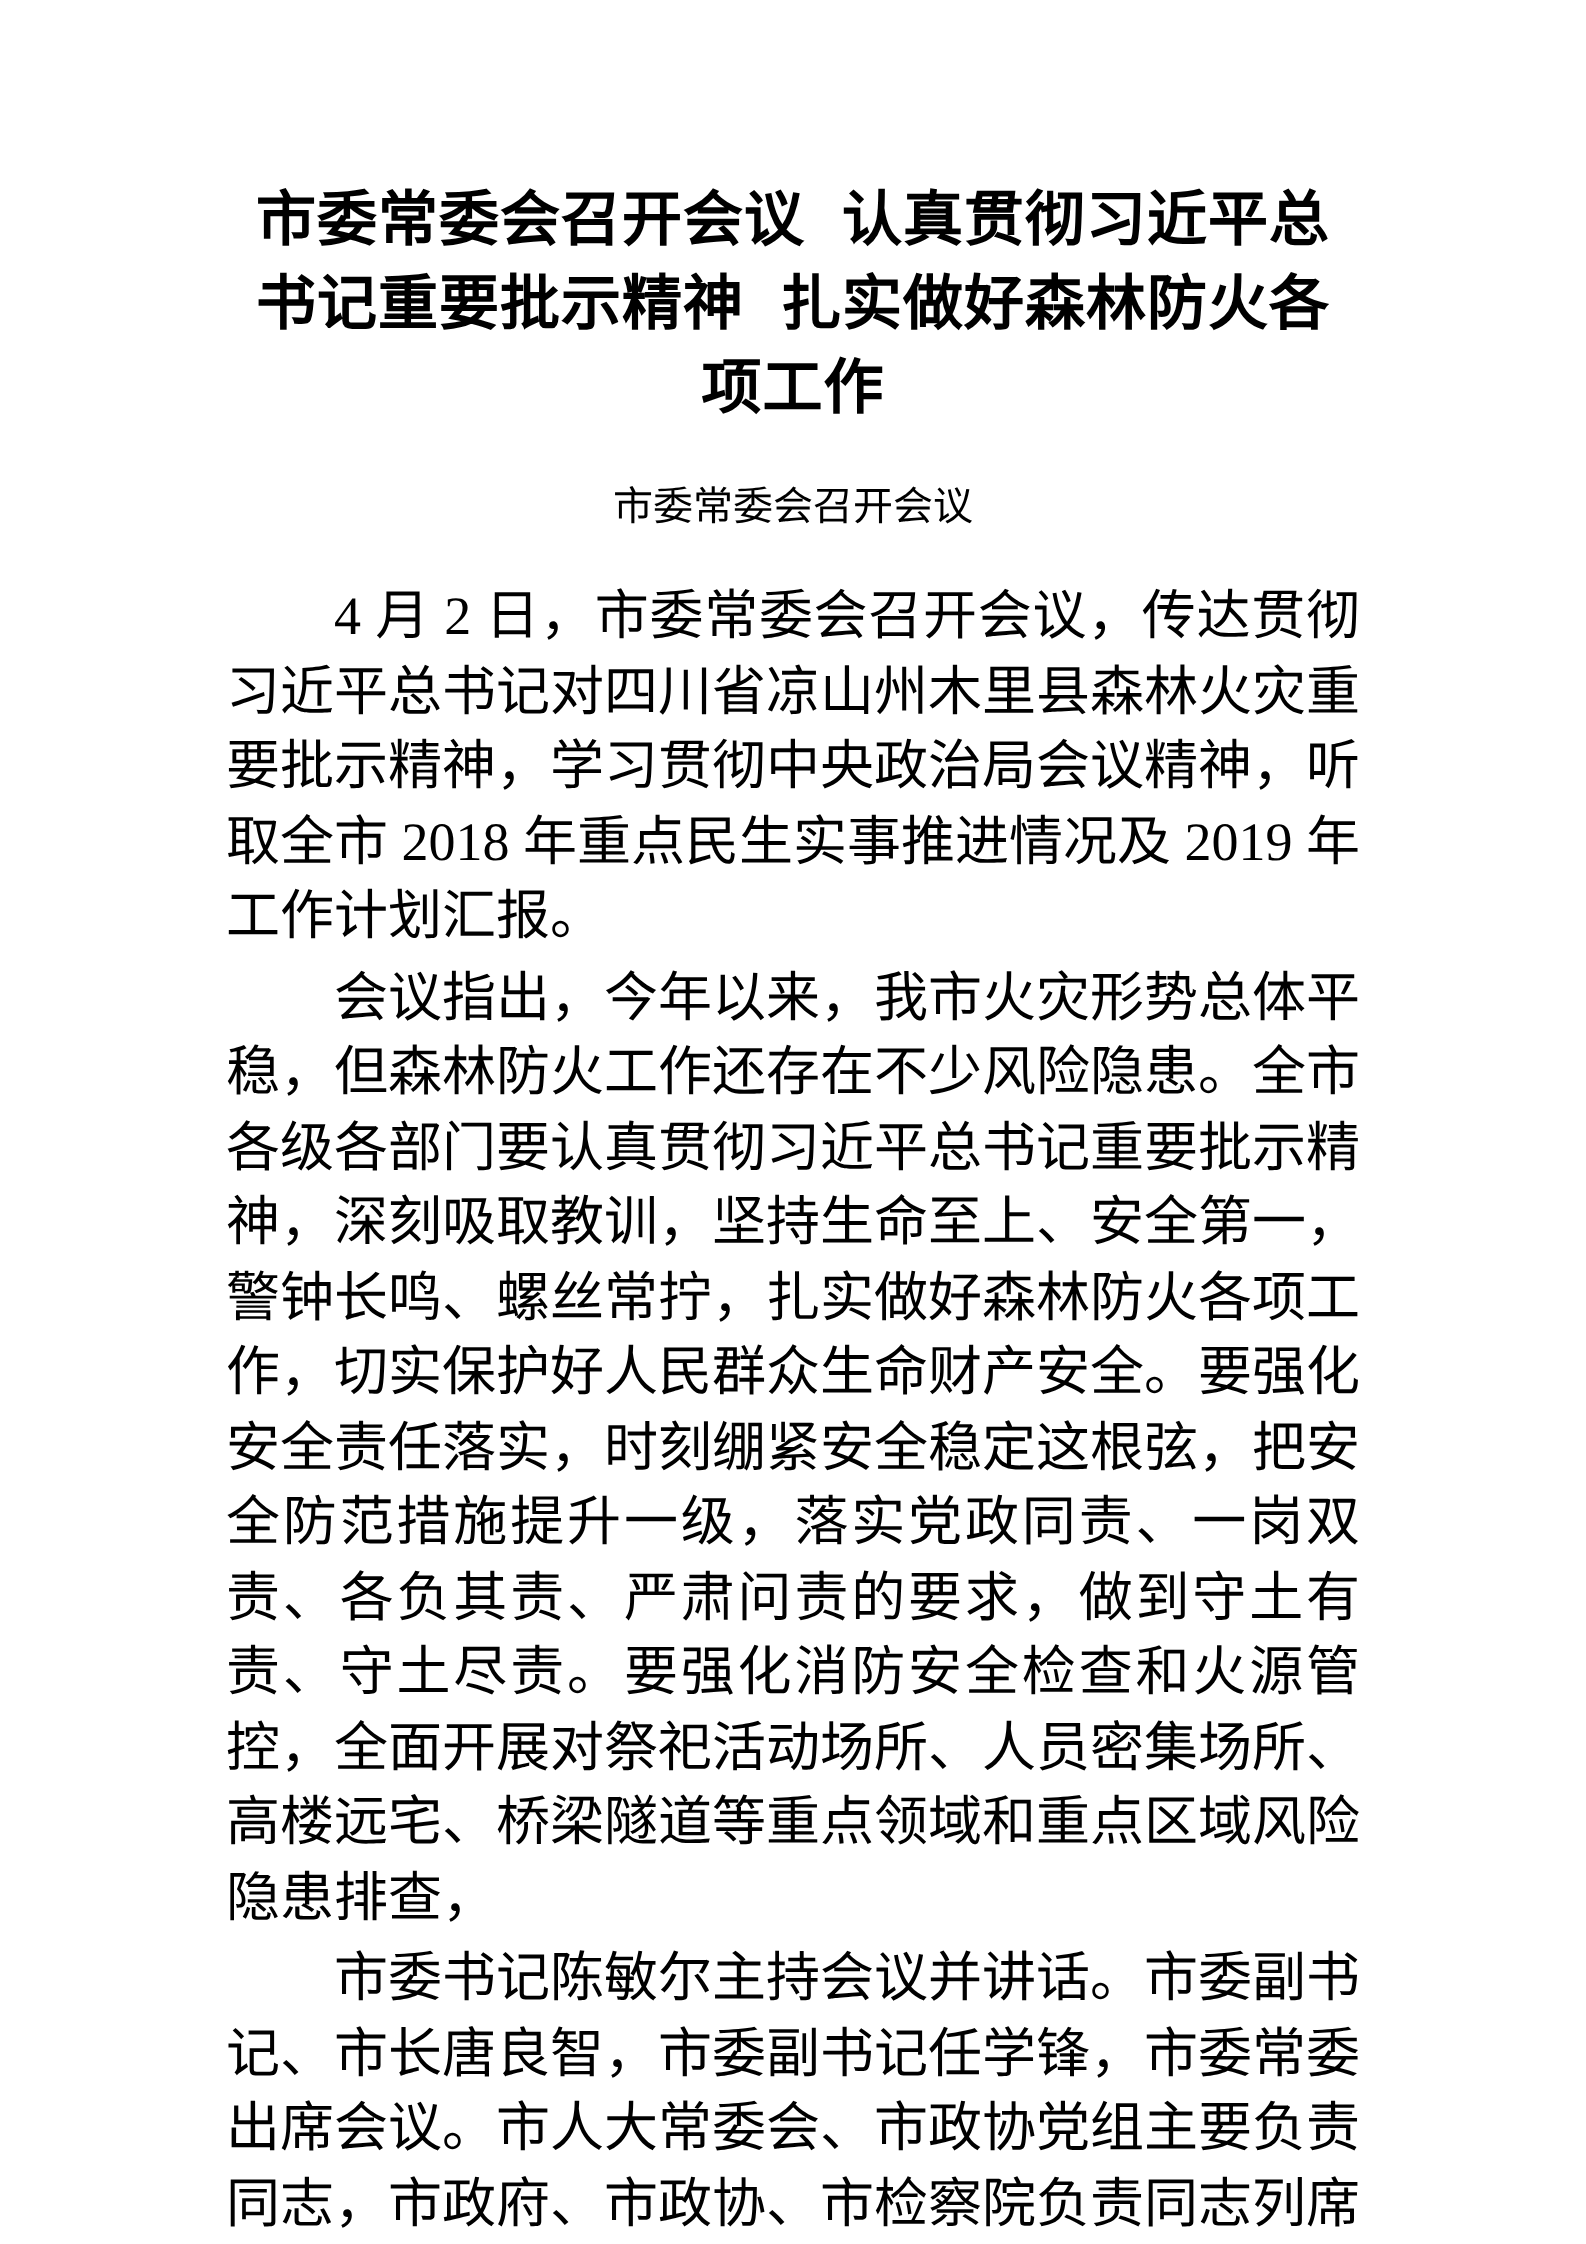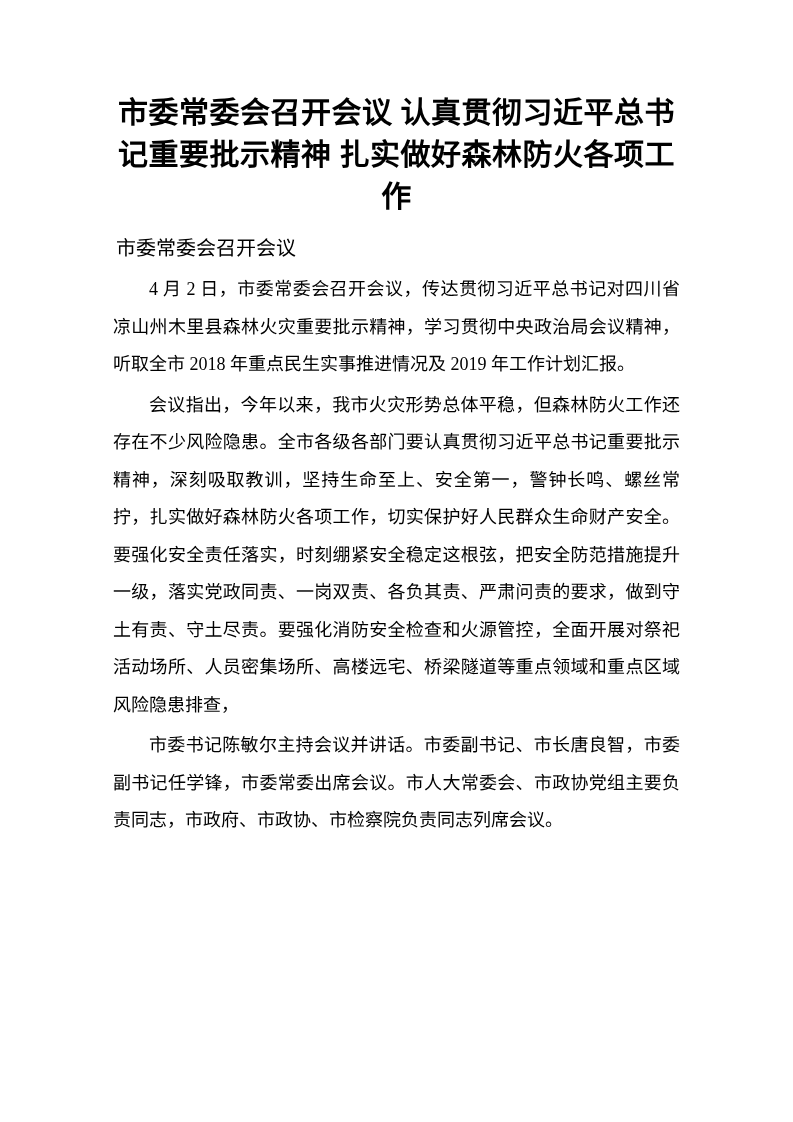--- a/index.html
+++ b/index.html
@@ -14,40 +14,41 @@
     margin: 0 auto;
     background: #ffffff;
     color: #000000;
     box-sizing: border-box;
     padding: 92px 113px 40px 113px;
     overflow: hidden;
     font-family: "Liberation Serif", "DejaVu Serif", serif;
   }
   .doc-title {
     margin: 0 0 10px 0;
-    font-family: Liberation Serif, serif;
+    font-family: Liberation Mono, monospace;
     font-weight: 700;
     font-size: 30px;
     line-height: 42px;
     text-align: center;
     letter-spacing: 0.5px;
     word-break: break-all;
   }
   .subtitle {
-    margin: 3px;
+    margin: 16px;
     font-size: 20px;
     line-height: 40px;
+    text-align: center;
     word-break: break-all;
   }
   .body-text {
     margin-top: 3px;
   }
   .body-para {
     margin: 0 0 3px 0;
-    font-size: 18px;
+    font-size: 27px;
     line-height: 37.5px;
     text-align: justify;
     text-indent: 2em;
     word-break: break-all;
   }
 </style>
 </head>
 <body>
 
 <div class="page">

